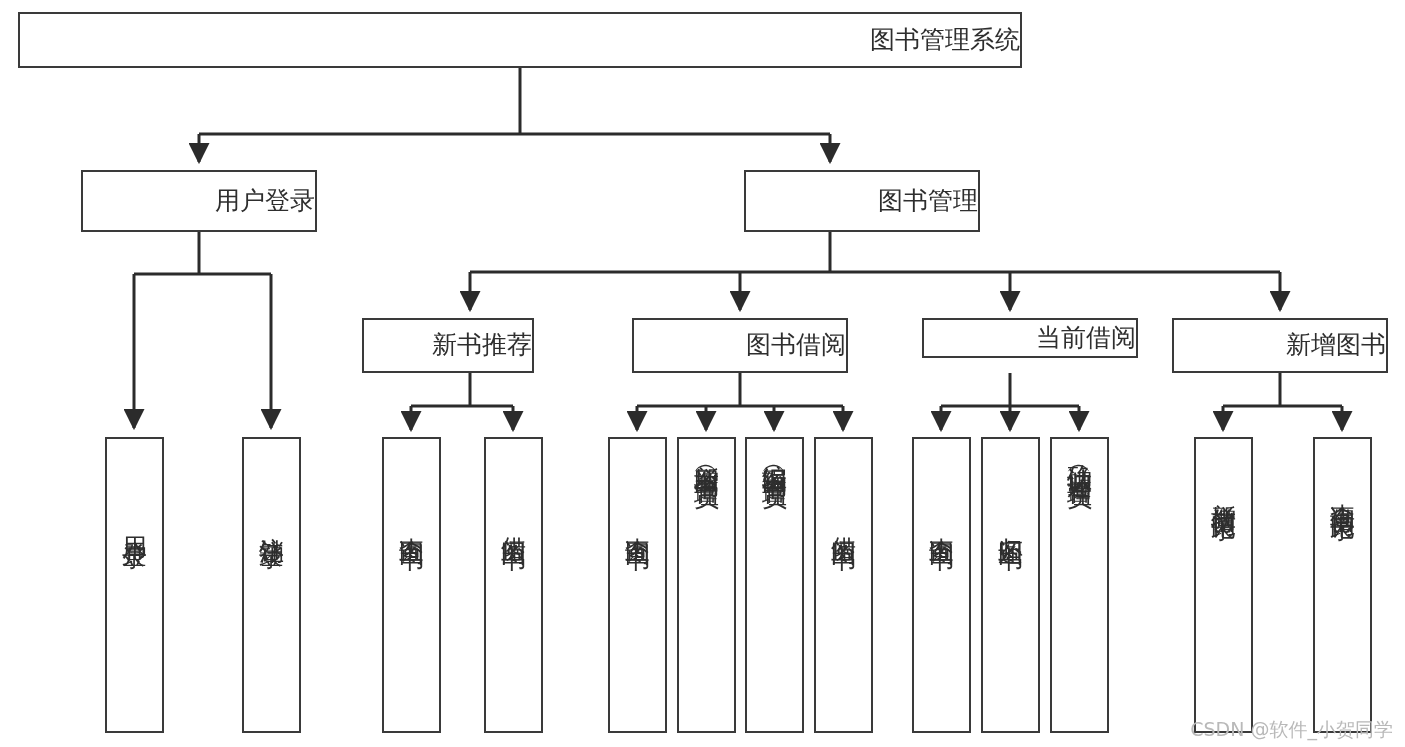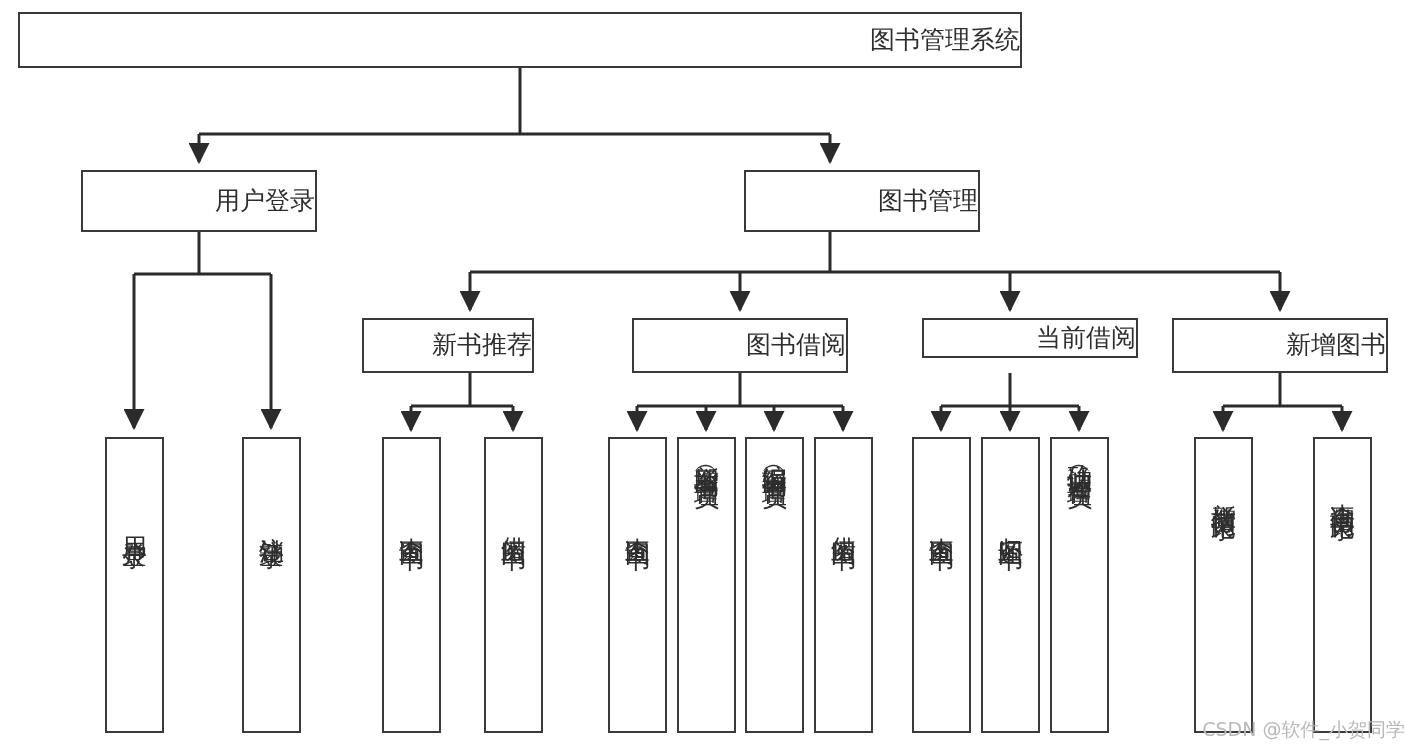--- a/index.html
+++ b/index.html
@@ -65,21 +65,21 @@
     padding-top: 6px;
   }
   .node.leaf.mid .label {
     padding-top: 78px;
   }
   .node.leaf.low .label {
     padding-top: 44px;
   }
   .watermark {
     position: absolute;
-    right: 0;
+    right: 12px;
     bottom: 4px;
     font-size: 19px;
     color: #b9b9b9;
     z-index: 3;
     white-space: nowrap;
     user-select: none;
   }
 </style>
 </head>
 <body>

